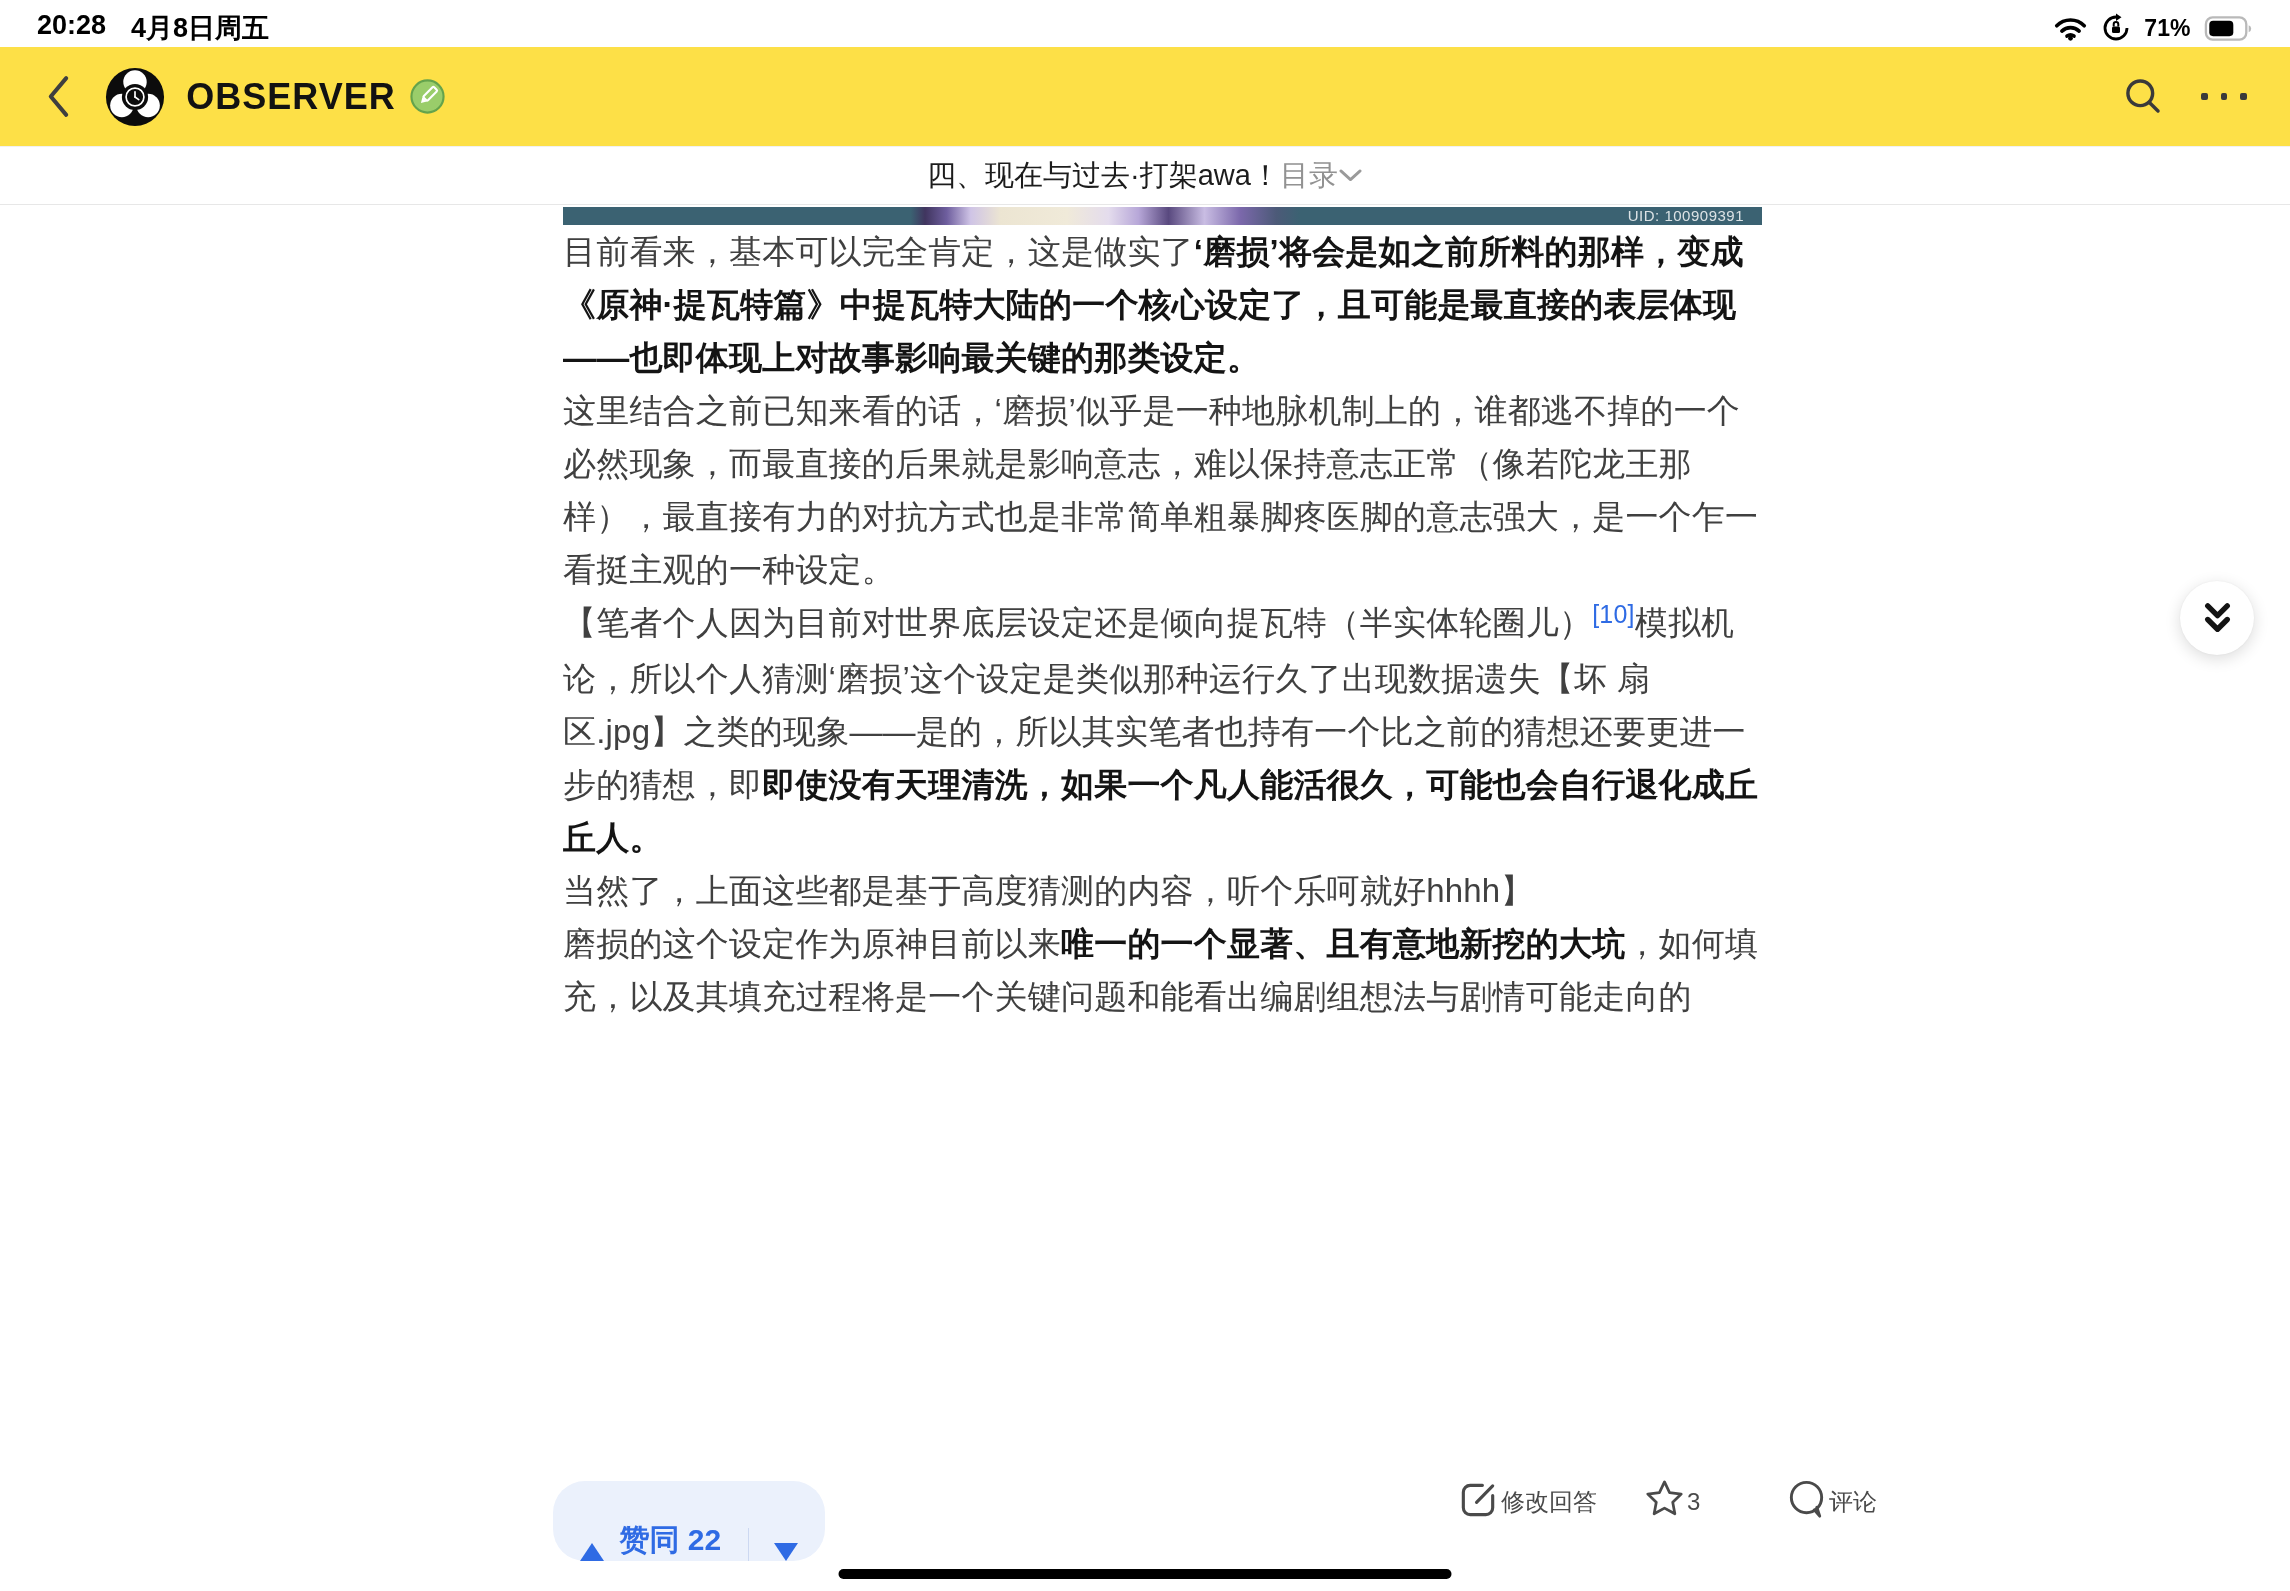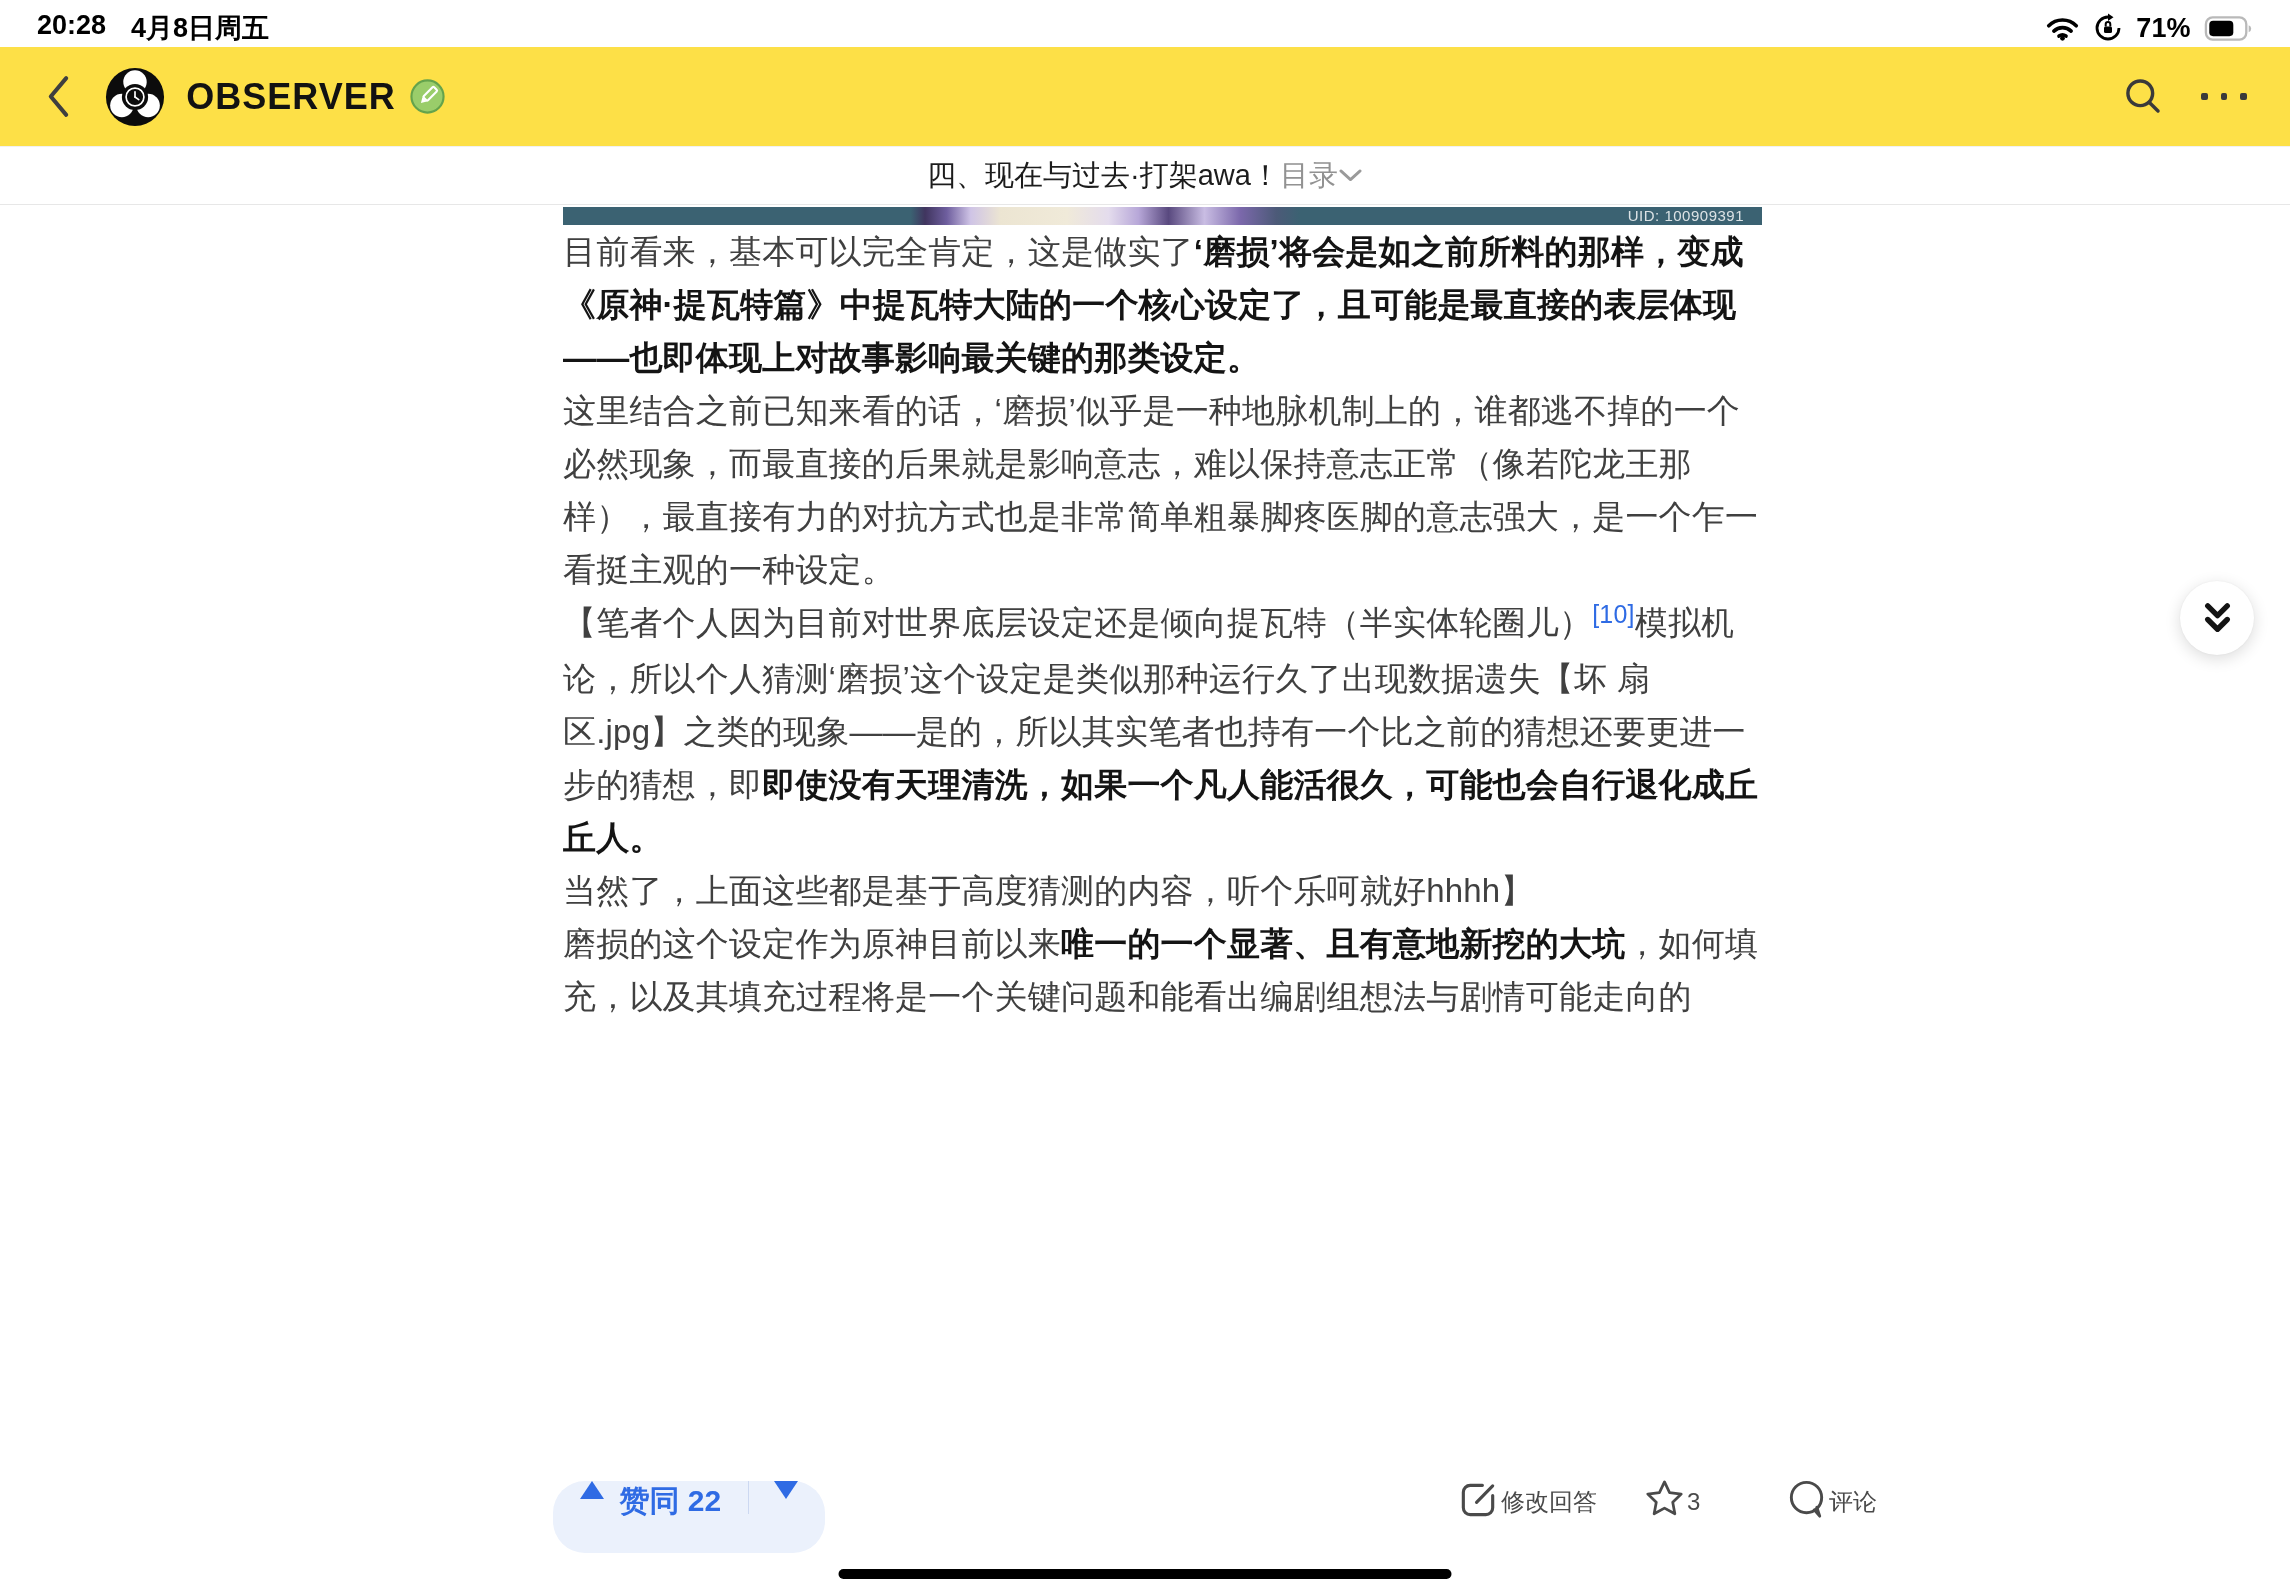--- a/index.html
+++ b/index.html
@@ -6,21 +6,21 @@
   body{
     width:2290px;height:1591px;position:relative;overflow:hidden;
     background:#ffffff;font-family:"Liberation Sans",sans-serif;
     -webkit-font-smoothing:antialiased;
   }
   
   .status-bar{position:absolute;top:0;left:0;right:0;height:47px;
     display:flex;justify-content:space-between;align-items:center;
     padding:9px 37px 0;box-sizing:border-box;}
   .status-left{display:flex;gap:25px;font-size:27px;font-weight:700;color:#000;}
-  .status-right{display:flex;align-items:center;gap:13.6px;font-size:27px;font-weight:600;color:#000;}
+  .status-right{display:flex;align-items:center;gap:13.6px;font-size:23px;font-weight:600;color:#000;}
   .status-right svg{display:block;}
   
   .nav-bar{position:absolute;top:47px;left:0;right:0;height:100px;
     display:flex;align-items:center;padding:0 39px;box-sizing:border-box;
     border-bottom:1px solid #f1f1f1;background:#fde047;}
   .back-btn{width:39px;height:54px;display:flex;align-items:center;justify-content:center;}
   .avatar{width:60px;height:60px;margin-left:27px;border-radius:50%;overflow:hidden;flex:0 0 auto;}
   .nav-title{margin-left:21.3px;font-size:36px;font-weight:700;color:#121212;letter-spacing:1px;}
   .badge{margin-left:13.6px;width:37px;height:37px;}
   .nav-spacer{flex:1;}
@@ -54,22 +54,22 @@
   .p3{margin-top:60px;}
   .p4{margin-top:72px;}
   .p5{margin-top:101px;}
   .ref-link{font-size:25px;color:#2F6BE4;position:relative;top:-11.6px;font-weight:400;}
   
   .float-btn{position:absolute;top:581px;left:2180px;width:74px;height:74px;border-radius:50%;
     background:#fff;box-shadow:0 3.9px 15.5px rgba(0,0,0,0.14),0 0 1.9px rgba(0,0,0,0.06);
     display:flex;align-items:center;justify-content:center;z-index:30;}
   
   .action-bar{position:absolute;left:0;right:0;bottom:0;height:120px;background:#fff;z-index:20;}
-  .vote-pill{position:absolute;left:553px;top:9.7px;height:72px;border-radius:32px;
-    background:#EBF1FC;display:flex;align-items:flex-start;padding:0 27px;box-sizing:border-box;}
+  .vote-pill{position:absolute;left:553px;top:9.7px;height:80px;border-radius:32px;
+    background:#EBF1FC;display:flex;align-items:flex-end;padding:0 27px;box-sizing:border-box;}
   .tri-up{width:0;height:0;border-left:12.6px solid transparent;border-right:12.6px solid transparent;
     border-bottom:18.4px solid #2F6BE4;}
   .tri-down{width:0;height:0;border-left:12.6px solid transparent;border-right:12.6px solid transparent;
     border-top:18.4px solid #2F6BE4;}
   .vote-label{margin:0 0 0 15.5px;font-size:30px;font-weight:600;color:#2F6BE4;}
   .vote-divider{width:1px;height:33px;background:#ccd8f1;margin:0 25px 0 27px;}
   .actions-right{position:absolute;left:1456px;top:5.8px;display:flex;gap:45px;}
   .action-item{display:flex;flex-direction:row;align-items:center;min-width:97px;}
   .action-item svg{display:block;}
   .action-label{margin-top:4.9px;font-size:24px;color:#4a4a4a;}

